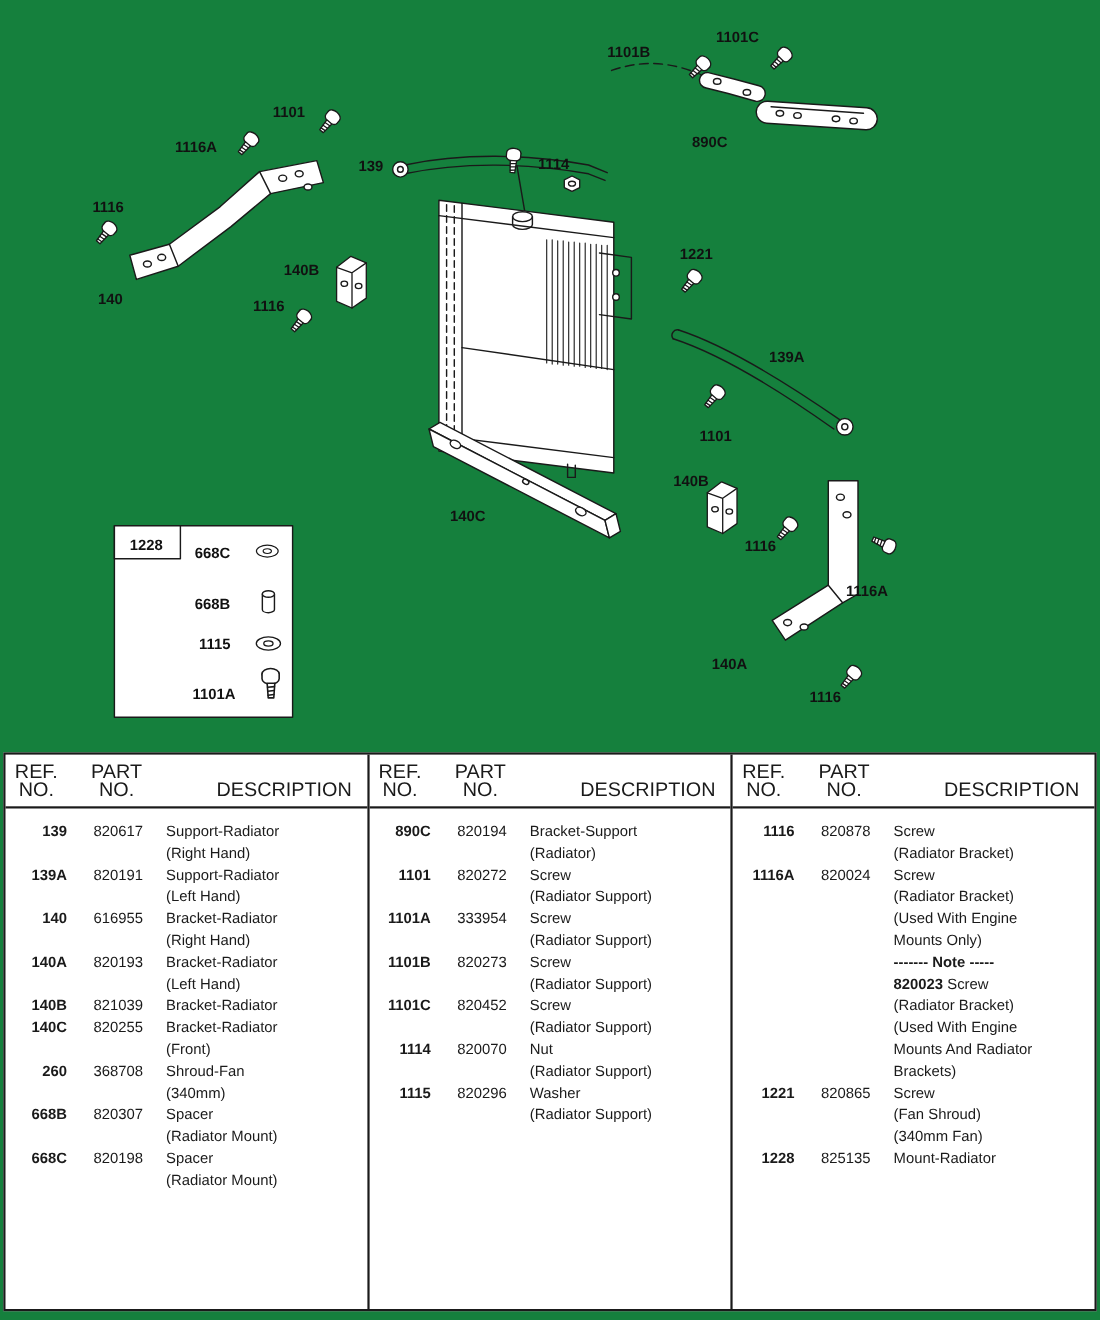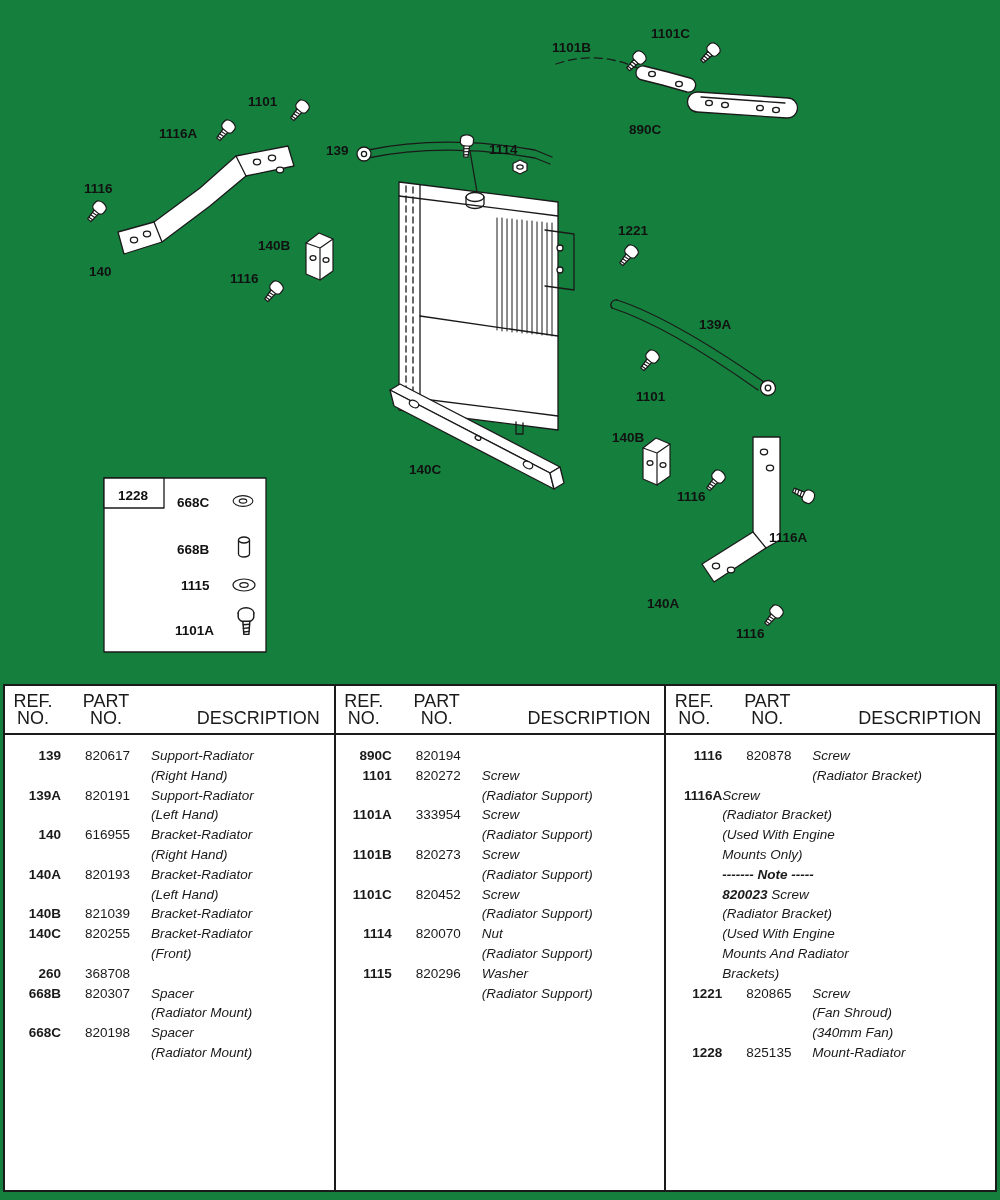--- a/index.html
+++ b/index.html
@@ -38,21 +38,21 @@
   .hdr-desc { text-align:center; padding-left:32px; }
 
   .col-body { flex:1; padding-top:11px; overflow:hidden; }
   .entry {
     display:grid; grid-template-columns:56px 90px 1fr;
     font-size:13.5px; line-height:19.8px;
   }
   .ref-no  { text-align:right; font-weight:bold; white-space:nowrap; }
   .part-no { padding-left:24px; font-weight:normal; white-space:nowrap; }
   .desc { padding-right:4px; }
-  .desc-line { white-space:nowrap;font-style:italic; }
+  .desc-line { white-space:nowrap; }
   .desc-line b { font-weight:bold; }
 </style>
 </head>
 <body>
 
 <div class="page">
 
   <div class="diagram-wrap">
     <svg id="diagram-svg" viewBox="0 0 1000 676" width="1000" height="676">
       <defs>
@@ -278,20 +278,24 @@
             <div class="ref-no">140C</div>
             <div class="part-no">820255</div>
             <div class="desc">
               <div class="desc-line">Bracket-Radiator</div>
               <div class="desc-line">(Front)</div>
             </div>
           </div>
           <div class="entry">
             <div class="ref-no">260</div>
             <div class="part-no">368708</div>
+            <div class="desc">
+              <div class="desc-line">Shroud-Fan</div>
+              <div class="desc-line">(340mm)</div>
+            </div>
           </div>
           <div class="entry">
             <div class="ref-no">668B</div>
             <div class="part-no">820307</div>
             <div class="desc">
               <div class="desc-line">Spacer</div>
               <div class="desc-line">(Radiator Mount)</div>
             </div>
           </div>
           <div class="entry">
@@ -316,20 +320,24 @@
           <div>NO.</div>
         </div>
         <div class="hdr-cell hdr-desc">
           <div>DESCRIPTION</div>
         </div>
       </div>
       <div class="col-body" id="col-1">
           <div class="entry">
             <div class="ref-no">890C</div>
             <div class="part-no">820194</div>
+            <div class="desc">
+              <div class="desc-line">Bracket-Support</div>
+              <div class="desc-line">(Radiator)</div>
+            </div>
           </div>
           <div class="entry">
             <div class="ref-no">1101</div>
             <div class="part-no">820272</div>
             <div class="desc">
               <div class="desc-line">Screw</div>
               <div class="desc-line">(Radiator Support)</div>
             </div>
           </div>
           <div class="entry">
@@ -393,20 +401,21 @@
           <div class="entry">
             <div class="ref-no">1116</div>
             <div class="part-no">820878</div>
             <div class="desc">
               <div class="desc-line">Screw</div>
               <div class="desc-line">(Radiator Bracket)</div>
             </div>
           </div>
           <div class="entry">
             <div class="ref-no">1116A</div>
+            <div class="part-no">820024</div>
             <div class="desc">
               <div class="desc-line">Screw</div>
               <div class="desc-line">(Radiator Bracket)</div>
               <div class="desc-line">(Used With Engine</div>
               <div class="desc-line">Mounts Only)</div>
               <div class="desc-line"><b>------- Note -----</b></div>
               <div class="desc-line"><b>820023</b> Screw</div>
               <div class="desc-line">(Radiator Bracket)</div>
               <div class="desc-line">(Used With Engine</div>
               <div class="desc-line">Mounts And Radiator</div>

